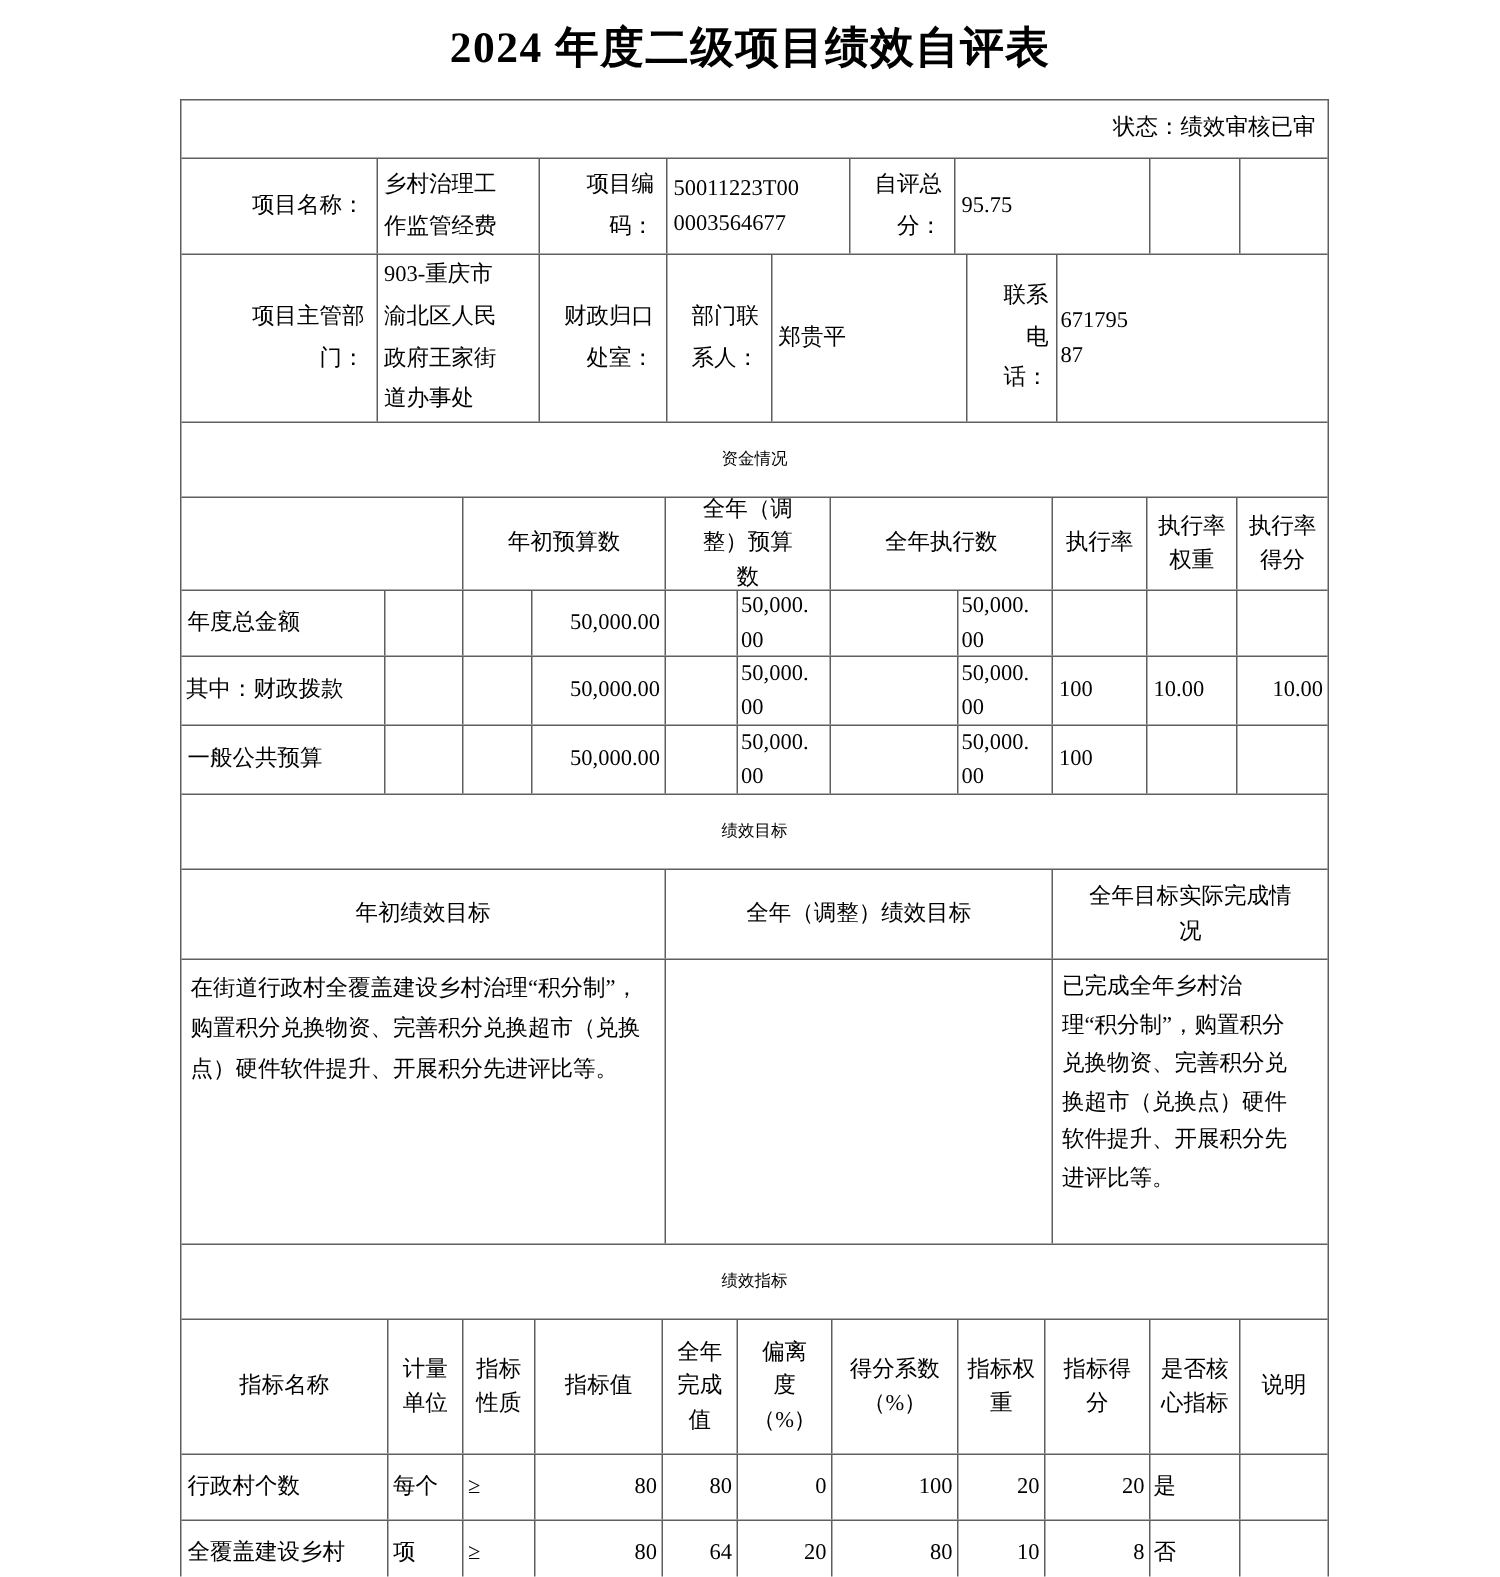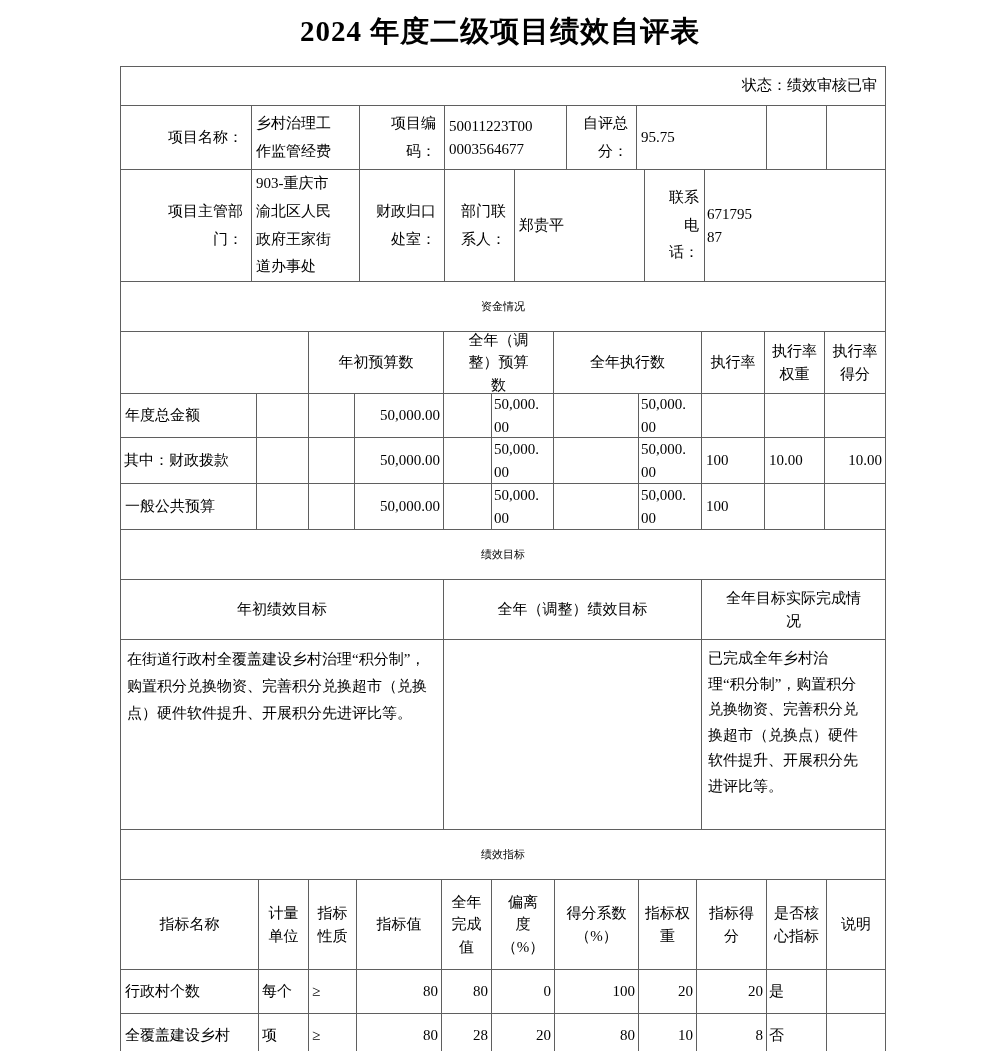--- a/index.html
+++ b/index.html
@@ -327,21 +327,21 @@
     <div class="c lt" style="width:50px;padding-left:3px;align-items:flex-start;padding-top:8px">
         <span class="w">项</span>
       </div>
     <div class="c lt" style="width:48px;padding-left:3px;align-items:flex-start;padding-top:8px">
         <span class="w">≥</span>
       </div>
     <div class="c num" style="width:85px;align-items:flex-start;padding-top:8px">
         <span class="w">80</span>
       </div>
     <div class="c num" style="width:50px;align-items:flex-start;padding-top:8px">
-        <span class="w">28</span>
+        <span class="w">64</span>
       </div>
     <div class="c num" style="width:63px;align-items:flex-start;padding-top:8px">
         <span class="w">20</span>
       </div>
     <div class="c num" style="width:84px;align-items:flex-start;padding-top:8px">
         <span class="w">80</span>
       </div>
     <div class="c num" style="width:58px;align-items:flex-start;padding-top:8px">
         <span class="w">10</span>
       </div>

